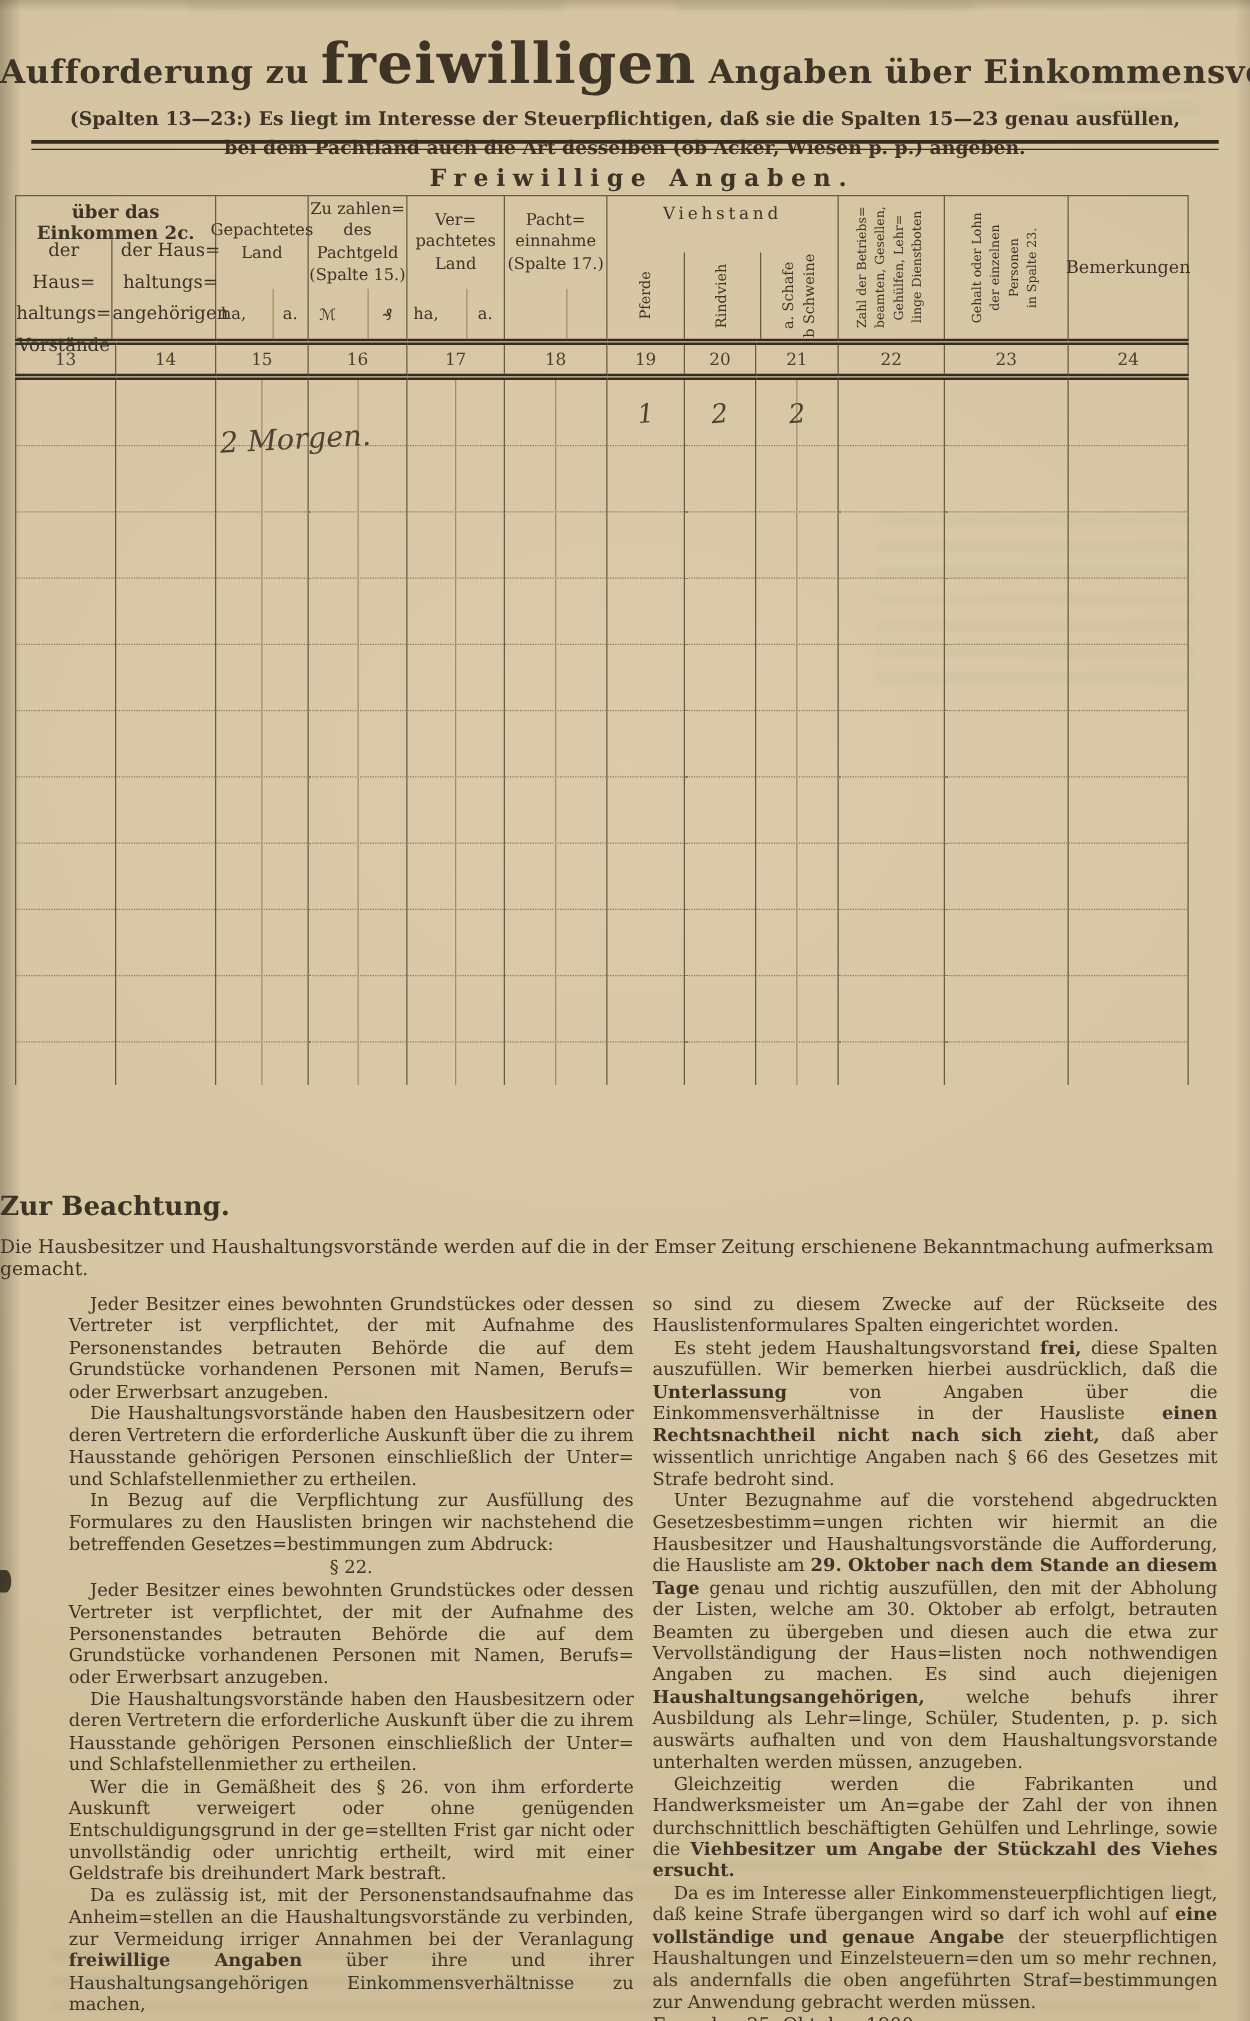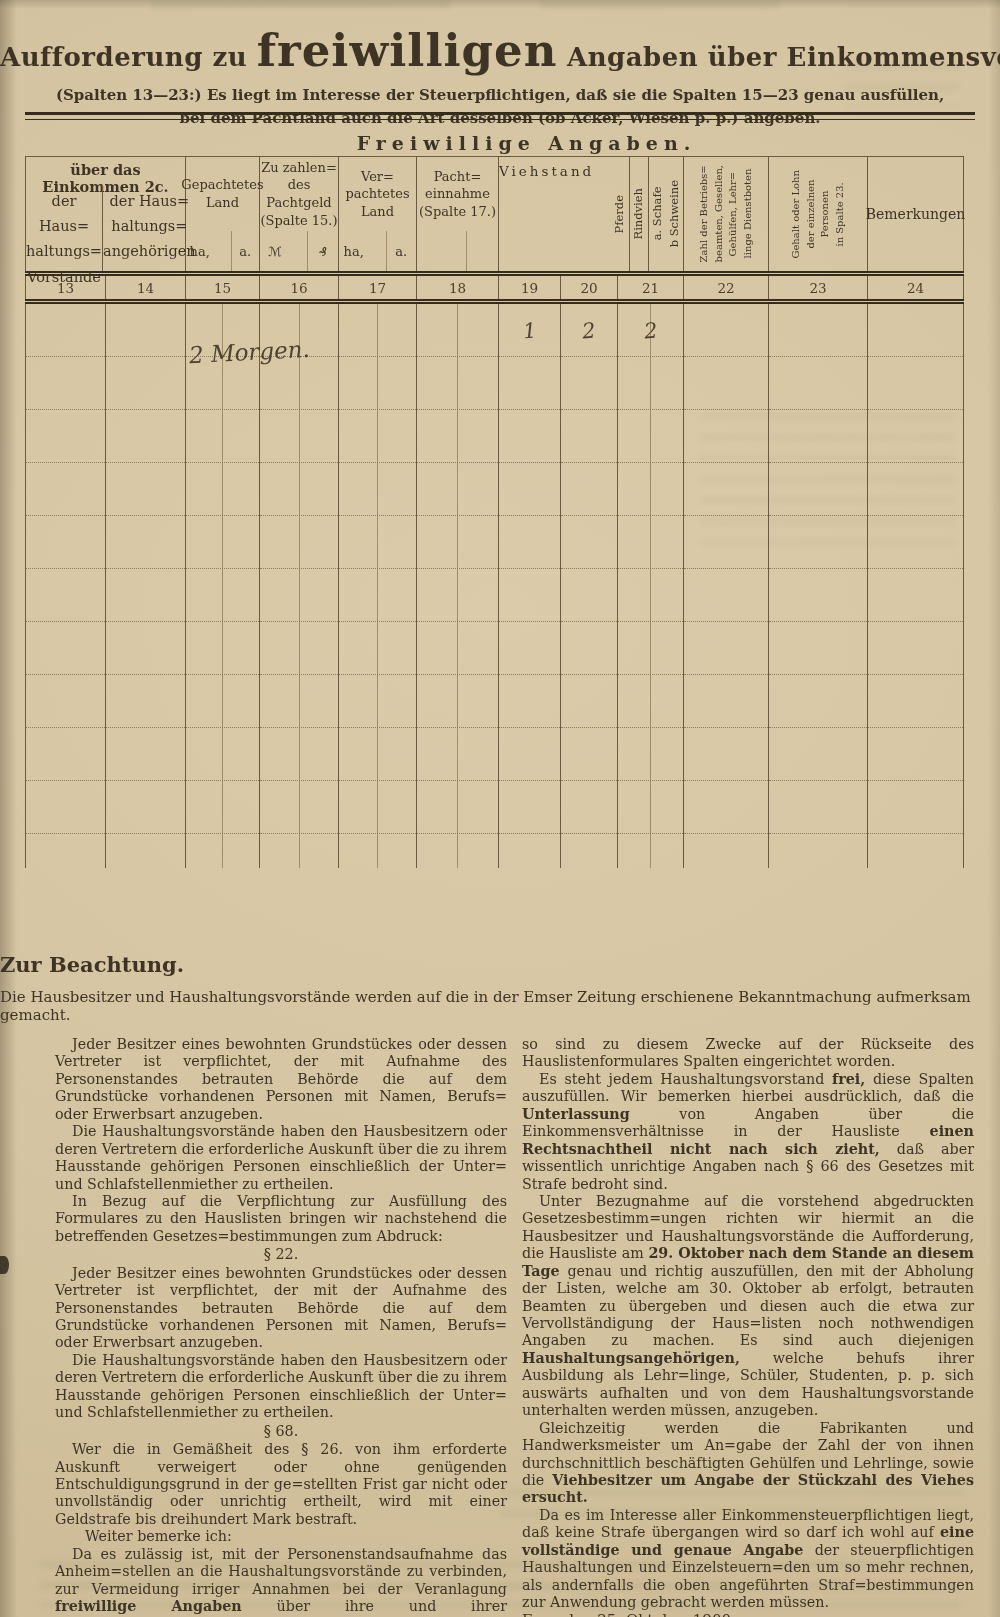--- a/index.html
+++ b/index.html
@@ -18,40 +18,40 @@
       radial-gradient(1300px 1000px at 50% 38%, #dccbaa 0%, #d5c4a1 65%, #cebd98 100%);
   }
   
   .masthead{position:absolute;top:24px;left:0;width:100%;text-align:center;}
   .doc-title{font-weight:bold;font-size:26px;letter-spacing:.5px;white-space:nowrap;}
   .doc-title .big{font-size:45px;letter-spacing:1px;}
   .subtitle{margin-top:7px;font-weight:bold;font-size:15px;line-height:1.55;}
   .rule-double{position:absolute;top:112px;left:25px;width:950px;height:4px;
     border-top:3px solid var(--heavy);border-bottom:1px solid var(--heavy);}
   
-  table.form{position:absolute;top:129px;left:25px;width:938px;border-collapse:collapse;table-layout:fixed;}
+  table.form{position:absolute;top:129px;left:12px;width:938px;border-collapse:collapse;table-layout:fixed;}
   table.form td{padding:0;vertical-align:middle;overflow:visible;}
   .caption-row td{border:none;height:27px;}
   .caption-cell{text-align:center;padding-right:165px;}
   .caption{font-weight:bold;font-size:19px;letter-spacing:6px;white-space:nowrap;}
   .c24top{border-left:1.5px solid var(--line);border-top:1px solid var(--line);}
   .head-row td{border:1.5px solid var(--line);border-bottom:none;height:114px;vertical-align:top;}
   .pre{white-space:pre-line;}
   .left-head{text-align:center;}
   .span-label{font-weight:bold;font-size:14.5px;padding-top:3px;height:24px;}
   .two-cols{display:flex;height:86px;justify-content:space-between;}
   .two-cols>div{flex:1;font-size:14.5px;line-height:1.75;padding-top:4px;}
   .two-cols>div+div{border-left:1.5px solid var(--line);}
   .hcol{display:flex;flex-direction:column;height:114px;text-align:center;}
   .hcol .lbl{flex:1;display:flex;align-items:center;justify-content:center;font-size:13px;line-height:1.35;}
   .units{display:flex;height:40px;font-size:13px;gap:17px;}
   .units span{flex:1;display:flex;align-items:center;justify-content:center;}
   .units span+span{border-left:1px solid var(--subline);}
   .sym{font-family:"DejaVu Sans","Liberation Sans",sans-serif;font-style:italic;font-size:12.5px;}
-  .vieh{display:flex;flex-direction:row;height:114px;gap:17px;}
+  .vieh{display:flex;flex-direction:column;height:114px;gap:17px;}
   .vieh-label{height:28px;display:flex;align-items:center;justify-content:center;
     font-size:13.5px;letter-spacing:3px;}
   .vieh-cols{flex:1;display:flex;}
   .vieh-cols>div{flex:1;display:flex;align-items:center;justify-content:center;}
   .vieh-cols>div+div{border-left:1.5px solid var(--line);}
   .vtext{writing-mode:vertical-rl;transform:rotate(180deg);white-space:pre-line;
     font-size:11.5px;line-height:1.5;text-align:center;}
   .vcell-full{display:flex;align-items:center;justify-content:center;height:114px;}
   .vtext.small{font-size:10px;line-height:1.45;}
   .bem{display:flex;align-items:center;justify-content:center;height:114px;font-size:14px;}
@@ -399,23 +399,21 @@
 </div>
 
 <div class="columns">
   <div class="col">
     <p><span>Jeder Besitzer eines bewohnten Grundstückes oder dessen Vertreter ist verpflichtet, der mit Aufnahme des Personenstandes betrauten Behörde die auf dem Grundstücke vorhandenen Personen mit Namen, Berufs= oder Erwerbsart anzugeben.</span></p>
     <p><span>Die Haushaltungsvorstände haben den Hausbesitzern oder deren Vertretern die erforderliche Auskunft über die zu ihrem Hausstande gehörigen Personen einschließlich der Unter= und Schlafstellenmiether zu ertheilen.</span></p>
     <p><span>In Bezug auf die Verpflichtung zur Ausfüllung des Formulares zu den Hauslisten bringen wir nachstehend die betreffenden Gesetzes=bestimmungen zum Abdruck:</span></p>
     <p class="center"><span>§ 22.</span></p>
     <p><span>Jeder Besitzer eines bewohnten Grundstückes oder dessen Vertreter ist verpflichtet, der mit der Aufnahme des Personenstandes betrauten Behörde die auf dem Grundstücke vorhandenen Personen mit Namen, Berufs= oder Erwerbsart anzugeben.</span></p>
     <p><span>Die Haushaltungsvorstände haben den Hausbesitzern oder deren Vertretern die erforderliche Auskunft über die zu ihrem Hausstande gehörigen Personen einschließlich der Unter= und Schlafstellenmiether zu ertheilen.</span></p>
-    <p class="center"><span>§ 68.</span></p>
     <p><span>Wer die in Gemäßheit des § 26. von ihm erforderte Auskunft verweigert oder ohne genügenden Entschuldigungsgrund in der ge=stellten Frist gar nicht oder unvollständig oder unrichtig ertheilt, wird mit einer Geldstrafe bis dreihundert Mark bestraft.</span></p>
-    <p class="wide-indent"><span>Weiter bemerke ich:</span></p>
     <p><span>Da es zulässig ist, mit der Personenstandsaufnahme das Anheim=stellen an die Haushaltungsvorstände zu verbinden, zur Vermeidung irriger Annahmen bei der Veranlagung </span><span class="b">freiwillige Angaben</span><span> über ihre und ihrer Haushaltungsangehörigen Einkommensverhältnisse zu machen,</span></p>
   </div>
   <div class="col">
     <p class="noindent"><span>so sind zu diesem Zwecke auf der Rückseite des Hauslistenformulares Spalten eingerichtet worden.</span></p>
     <p><span>Es steht jedem Haushaltungsvorstand </span><span class="b">frei,</span><span> diese Spalten auszufüllen. Wir bemerken hierbei ausdrücklich, daß die </span><span class="b">Unterlassung</span><span> von Angaben über die Einkommensverhältnisse in der Hausliste </span><span class="b">einen Rechtsnachtheil nicht nach sich zieht,</span><span> daß aber wissentlich unrichtige Angaben nach § 66 des Gesetzes mit Strafe bedroht sind.</span></p>
     <p><span>Unter Bezugnahme auf die vorstehend abgedruckten Gesetzesbestimm=ungen richten wir hiermit an die Hausbesitzer und Haushaltungsvorstände die Aufforderung, die Hausliste am </span><span class="b">29. Oktober nach dem Stande an diesem Tage</span><span> genau und richtig auszufüllen, den mit der Abholung der Listen, welche am 30. Oktober ab erfolgt, betrauten Beamten zu übergeben und diesen auch die etwa zur Vervollständigung der Haus=listen noch nothwendigen Angaben zu machen.  Es sind auch diejenigen </span><span class="b">Haushaltungsangehörigen,</span><span> welche behufs ihrer Ausbildung als Lehr=linge, Schüler, Studenten, p. p. sich auswärts aufhalten und von dem Haushaltungsvorstande unterhalten werden müssen, anzugeben.</span></p>
     <p><span>Gleichzeitig werden die Fabrikanten und Handwerksmeister um An=gabe der Zahl der von ihnen durchschnittlich beschäftigten Gehülfen und Lehrlinge, sowie die </span><span class="b">Viehbesitzer um Angabe der Stückzahl des Viehes ersucht.</span></p>
     <p><span>Da es im Interesse aller Einkommensteuerpflichtigen liegt, daß keine Strafe übergangen wird so darf ich wohl auf </span><span class="b">eine vollständige und genaue Angabe</span><span> der steuerpflichtigen Haushaltungen und Einzelsteuern=den um so mehr rechnen, als andernfalls die oben angeführten Straf=bestimmungen zur Anwendung gebracht werden müssen.</span></p>
     <p class="date-line">Ems, den 25. Oktober 1900.</p>
 

